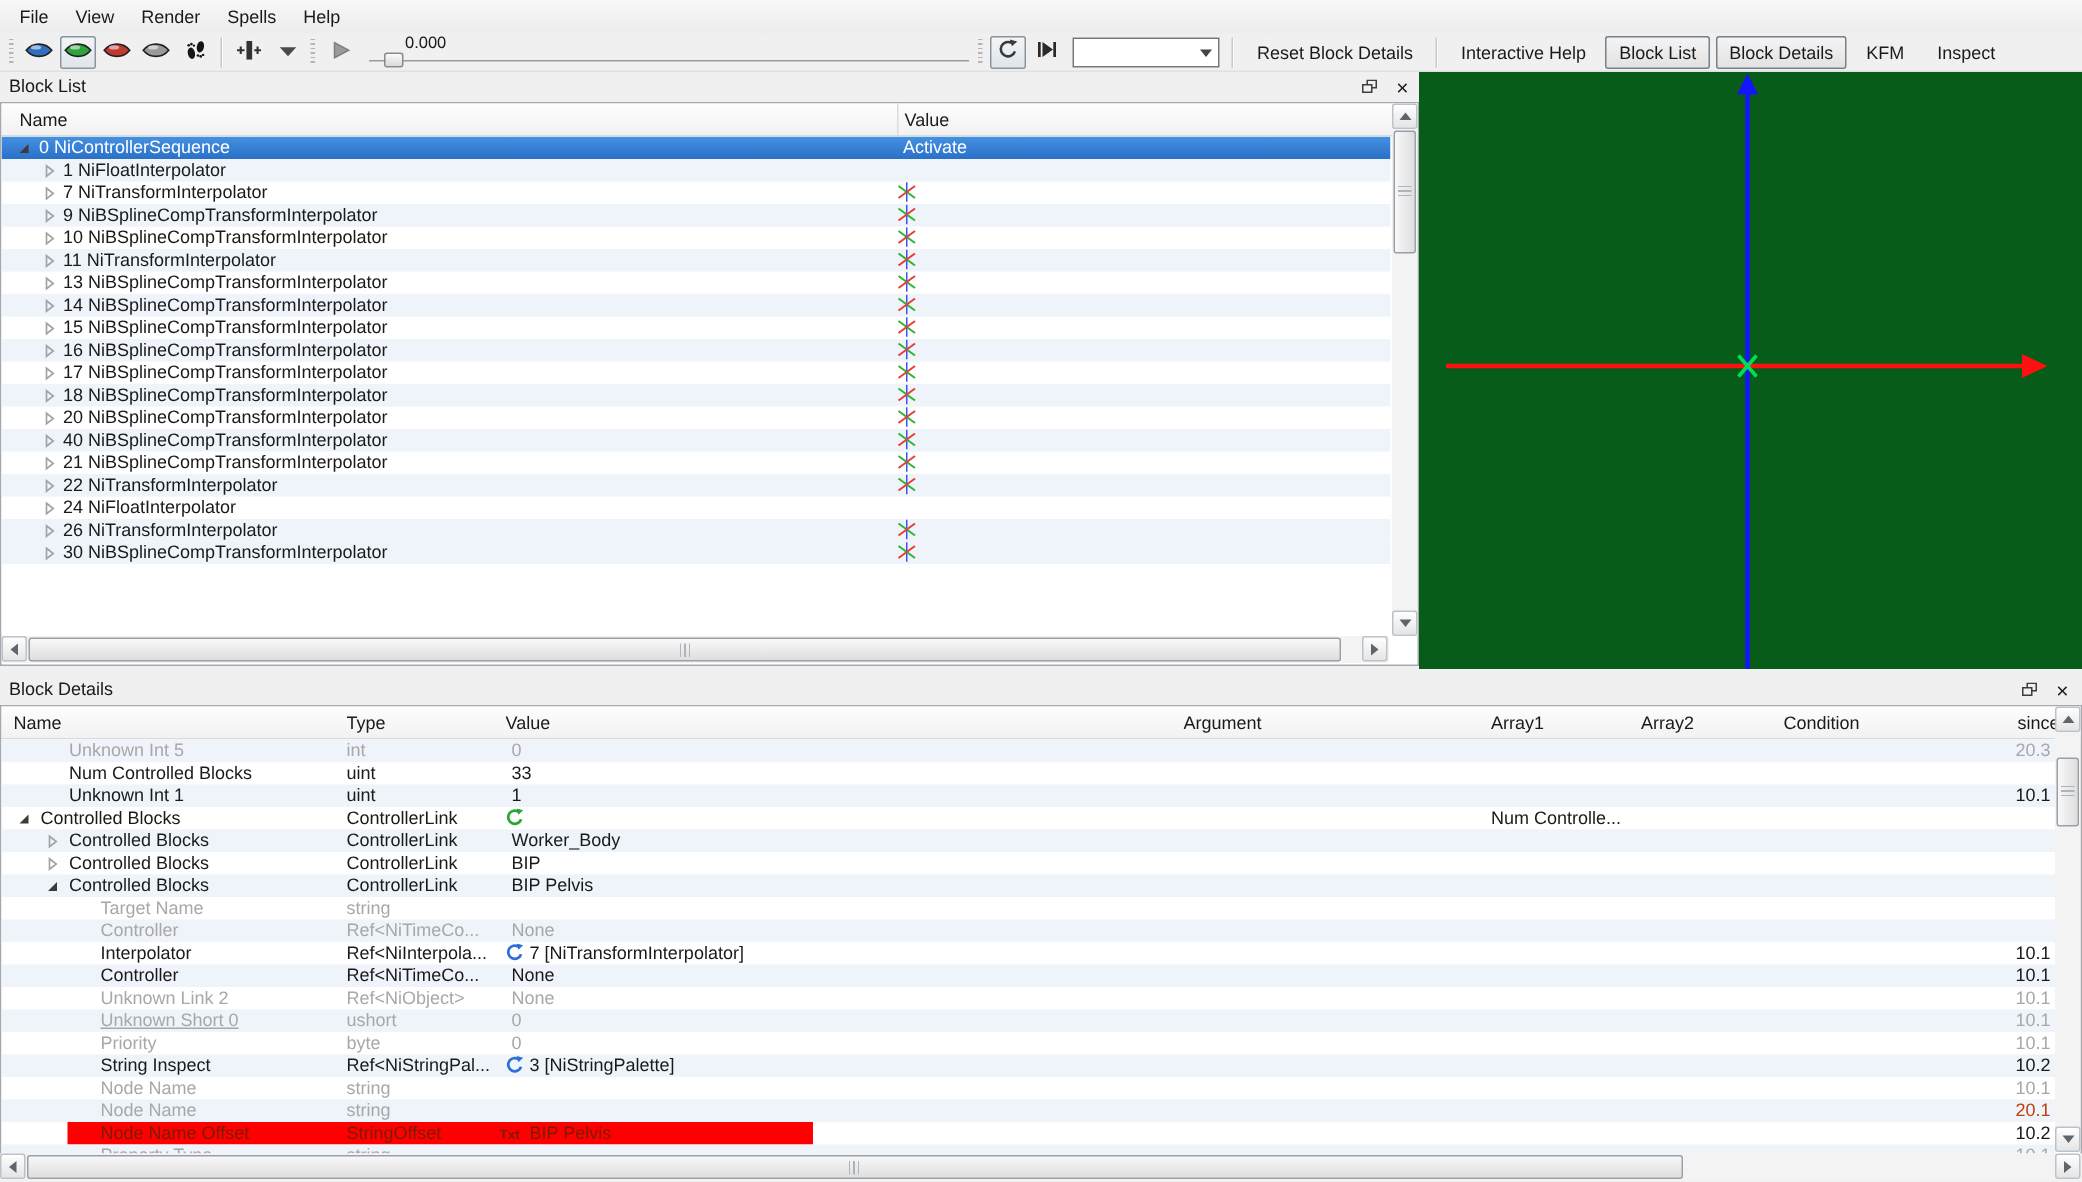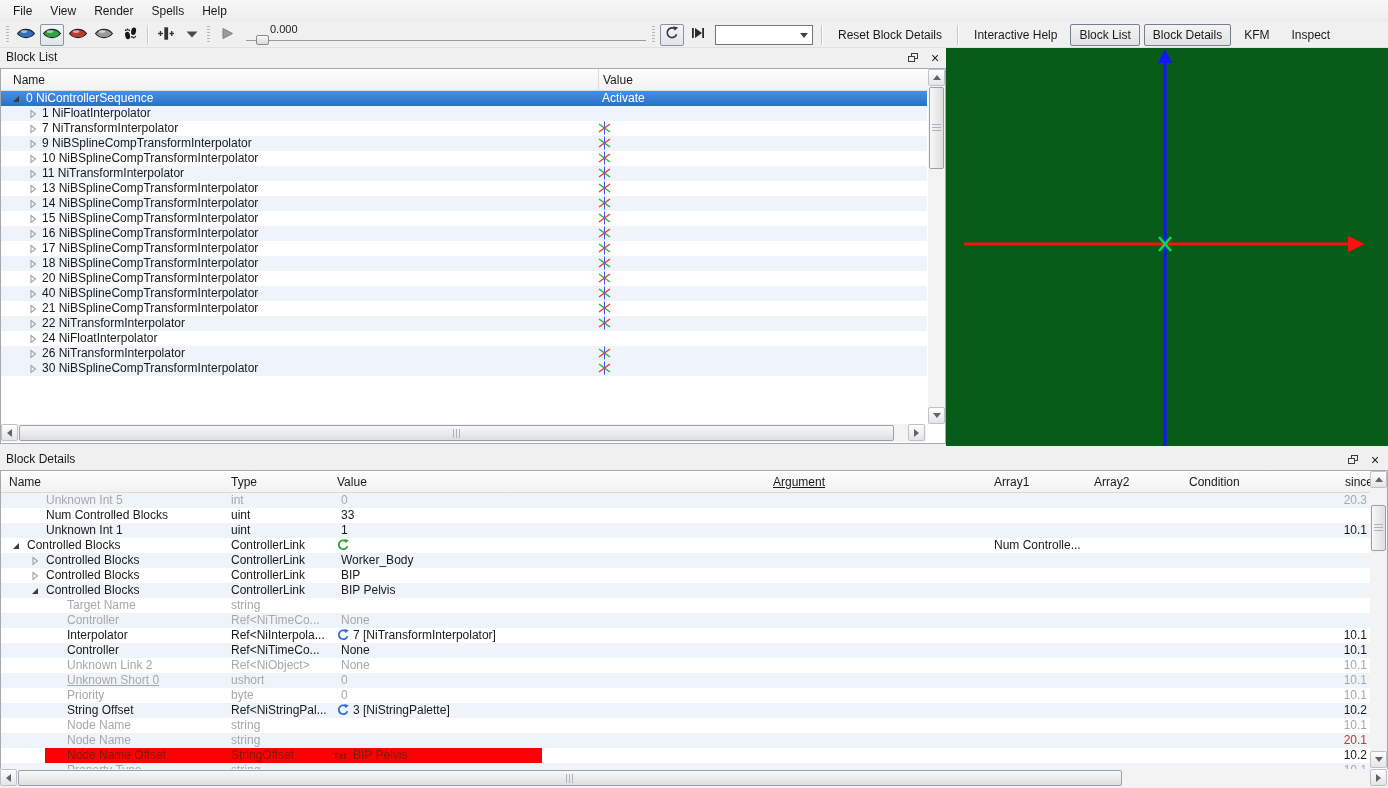--- a/index.html
+++ b/index.html
@@ -451,21 +451,21 @@
       </span>
     <span class="pb">
         <span class="close-glyph">×</span>
       </span>
   </div>
   <div class="frame" style="left:0;top:470px;width:1388px;height:316px;">
     <div class="grid-header" style="top:0;height:22px;" id="bd-header">
         <div class="gh-cell" style="left: 8px; width: 218px;">Name</div>
         <div class="gh-cell" style="left: 230px; width: 102px;">Type</div>
         <div class="gh-cell" style="left: 336px; width: 428px;">Value</div>
-        <div class="gh-cell" style="left: 772px; width: 221px; text-decoration: underline;">Argument</div>
+        <div class="gh-cell" style="left: 788px; width: 221px;">Argument</div>
         <div class="gh-cell" style="left: 993px; width: 96px;">Array1</div>
         <div class="gh-cell" style="left: 1093px; width: 91px;">Array2</div>
         <div class="gh-cell" style="left: 1188px; width: 153px;">Condition</div>
         <div class="gh-cell" style="left: 1344px; width: 25px;">since</div>
       </div>
     <div class="rows" id="bd-rows" style="left:0;top:22px;width:1370px;height:276px;">
         <div class="t-row alt dis">
           <span class="cell" style="left: 45px;">Unknown Int 5</span>
           <span class="cell" style="left: 230px;">int</span>
           <span class="cell" style="left: 340px;">0</span>
@@ -555,21 +555,21 @@
           <span class="cell" style="left: 340px;">0</span>
           <span class="cell" style="left: 1300px; width: 66px; text-align: right; color: rgb(168, 168, 168);">10.1</span>
         </div>
         <div class="t-row dis">
           <span class="cell" style="left: 66px;">Priority</span>
           <span class="cell" style="left: 230px;">byte</span>
           <span class="cell" style="left: 340px;">0</span>
           <span class="cell" style="left: 1300px; width: 66px; text-align: right; color: rgb(168, 168, 168);">10.1</span>
         </div>
         <div class="t-row alt">
-          <span class="cell" style="left: 66px;">String Offset</span>
+          <span class="cell" style="left: 66px;">String Inspect</span>
           <span class="cell" style="left: 230px;">Ref&lt;NiStringPal...</span>
           <span class="cell icon-inline" style="left: 336px;"><svg width="12" height="12" viewBox="0 0 12 12">
               <path d="M10.4 7.2 A4.4 4.4 0 1 1 8.8 2.2" fill="none" stroke="#2d6fd6" stroke-width="1.8"></path>
               <polygon points="7.4,0 11.8,1.2 8.6,4.2" fill="#2d6fd6"></polygon>
             </svg></span>
           <span class="cell" style="left: 352px;">3 [NiStringPalette]</span>
           <span class="cell" style="left: 1300px; width: 66px; text-align: right; color: rgb(26, 26, 26);">10.2</span>
         </div>
         <div class="t-row dis">
           <span class="cell" style="left: 66px;">Node Name</span>

